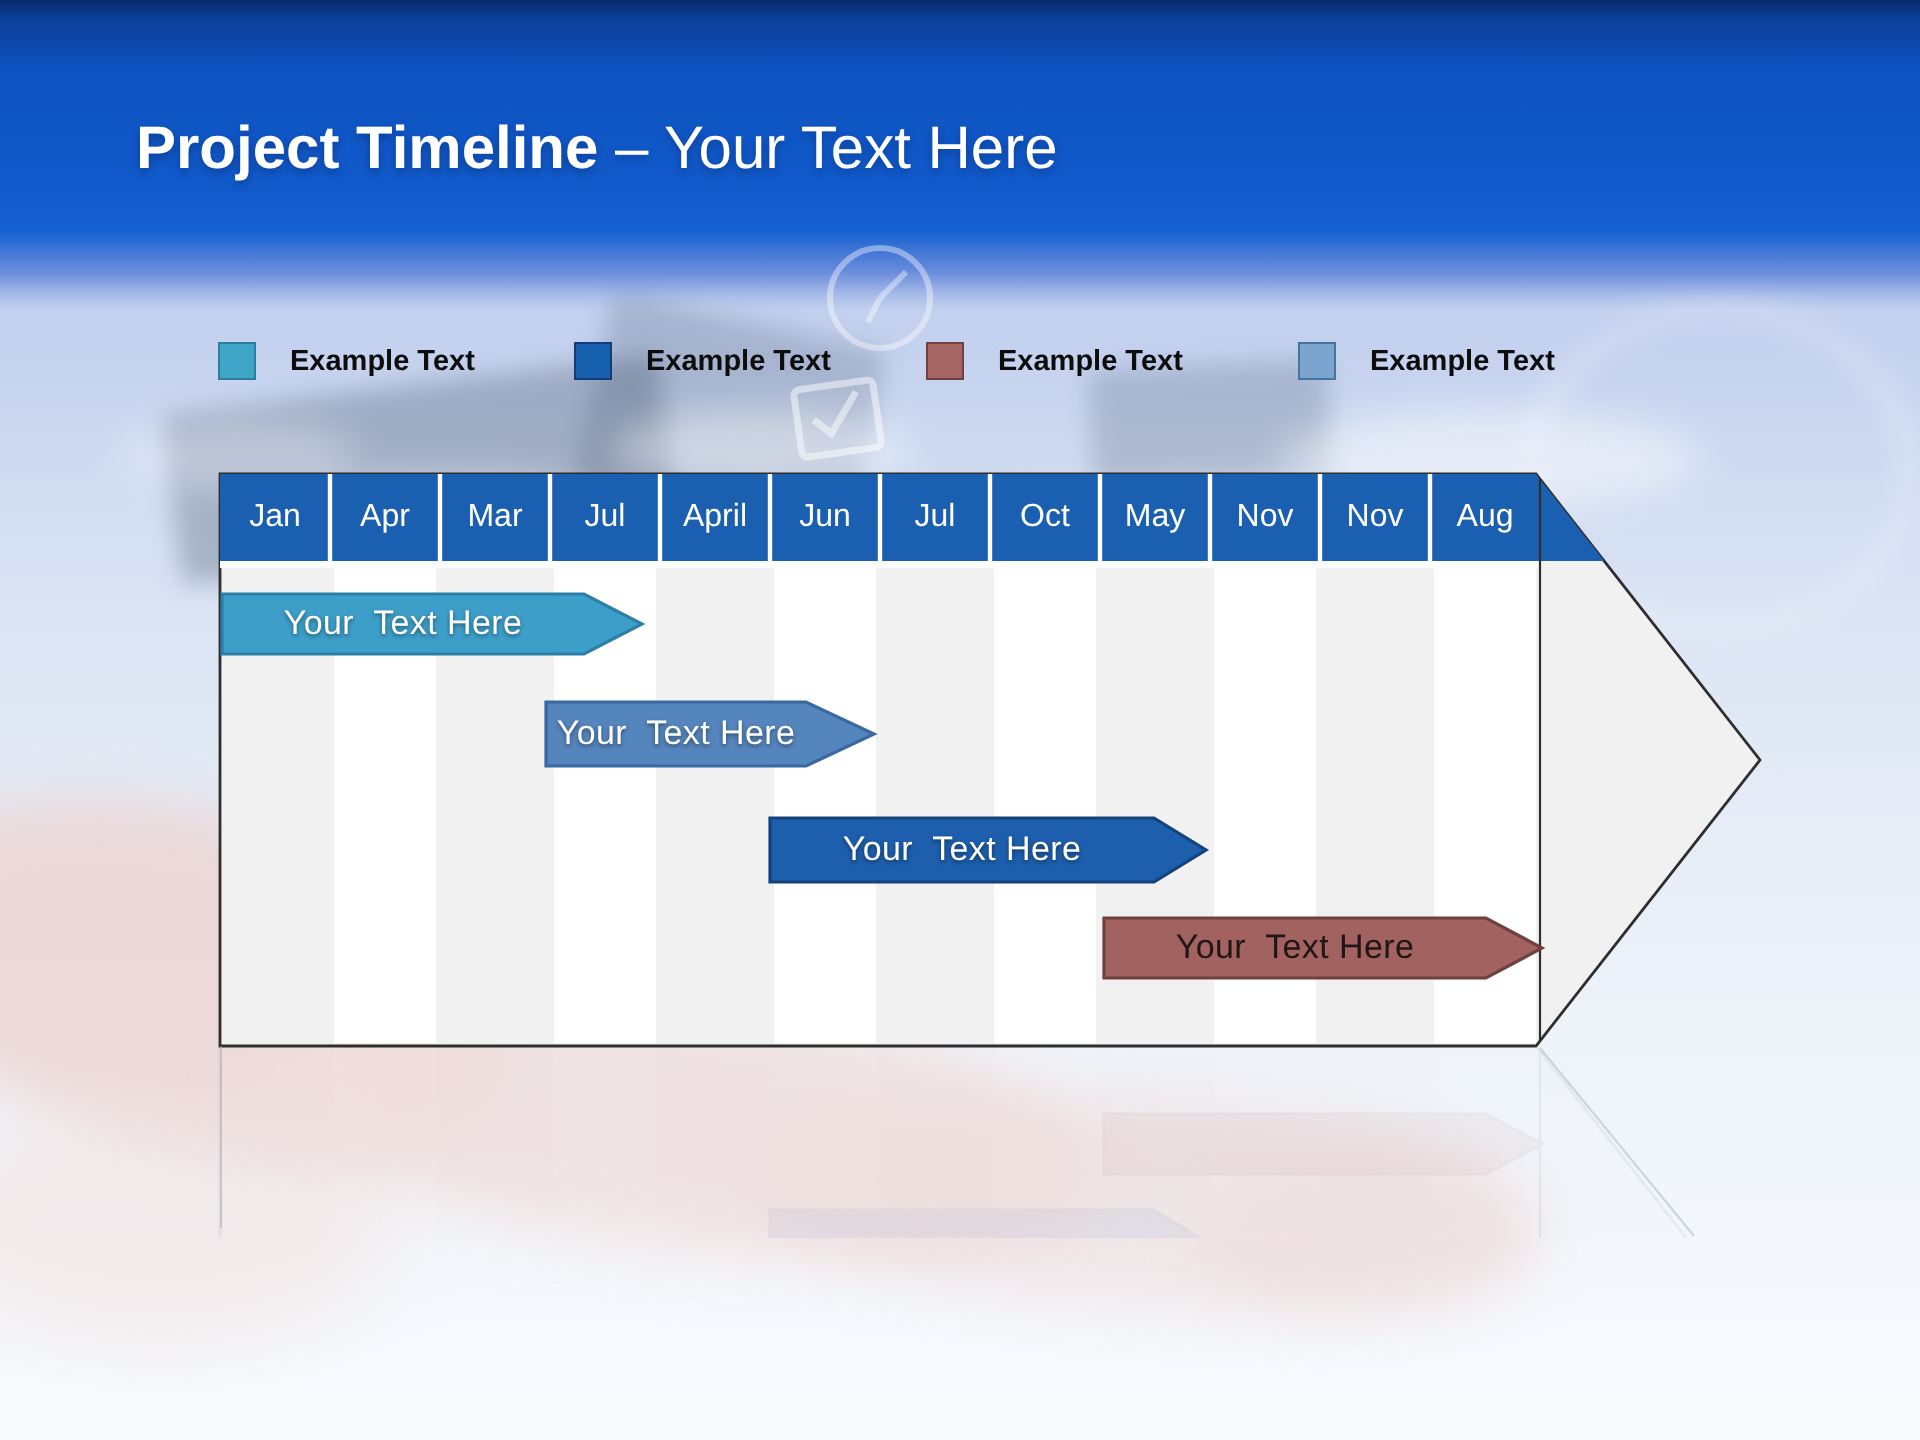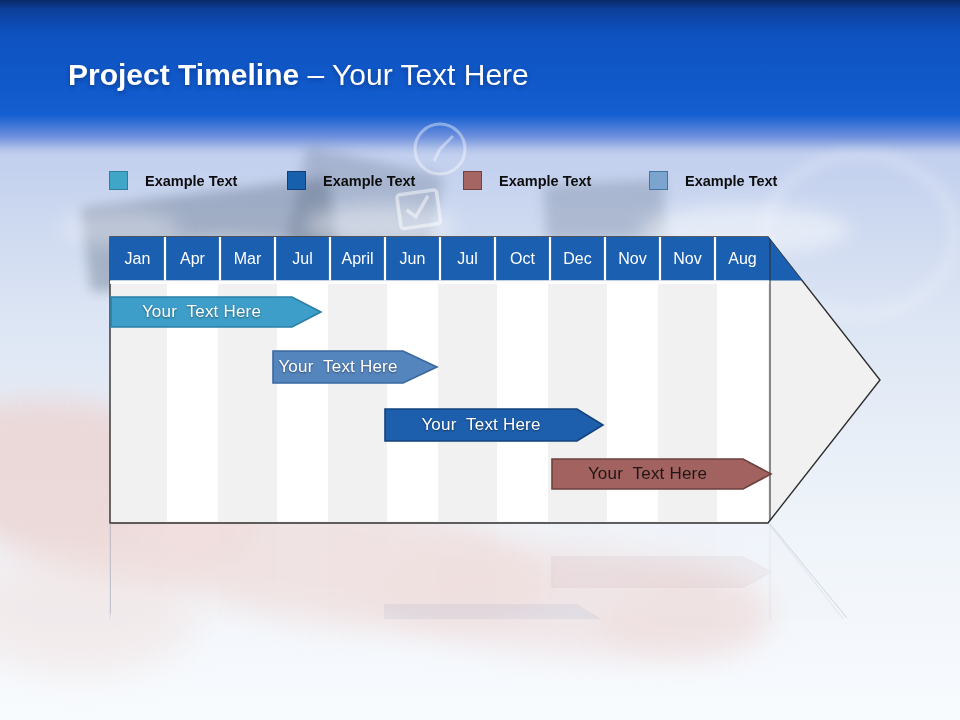--- a/index.html
+++ b/index.html
@@ -163,21 +163,21 @@
   </svg>
 
   <div class="month-label" style="left:110px">Jan</div>
   <div class="month-label" style="left:165px">Apr</div>
   <div class="month-label" style="left:220px">Mar</div>
   <div class="month-label" style="left:275px">Jul</div>
   <div class="month-label" style="left:330px">April</div>
   <div class="month-label" style="left:385px">Jun</div>
   <div class="month-label" style="left:440px">Jul</div>
   <div class="month-label" style="left:495px">Oct</div>
-  <div class="month-label" style="left:550px">Dec</div>
+  <div class="month-label" style="left:550px">May</div>
   <div class="month-label" style="left:605px">Nov</div>
   <div class="month-label" style="left:660px">Nov</div>
   <div class="month-label" style="left:715px">Aug</div>
 
   <div class="bar-label bar-shadow" style="left: 111px; top: 297px; width: 181px; height: 30px; line-height: 30px; color: rgb(255, 255, 255);">Your  Text Here</div>
   <div class="bar-label bar-shadow" style="left: 273px; top: 351px; width: 130px; height: 32px; line-height: 32px; color: rgb(255, 255, 255);">Your  Text Here</div>
   <div class="bar-label bar-shadow" style="left: 385px; top: 409px; width: 192px; height: 32px; line-height: 32px; color: rgb(255, 255, 255);">Your  Text Here</div>
   <div class="bar-label" style="left: 552px; top: 459px; width: 191px; height: 30px; line-height: 30px; color: rgb(32, 22, 22);">Your  Text Here</div>
 
 </div>

